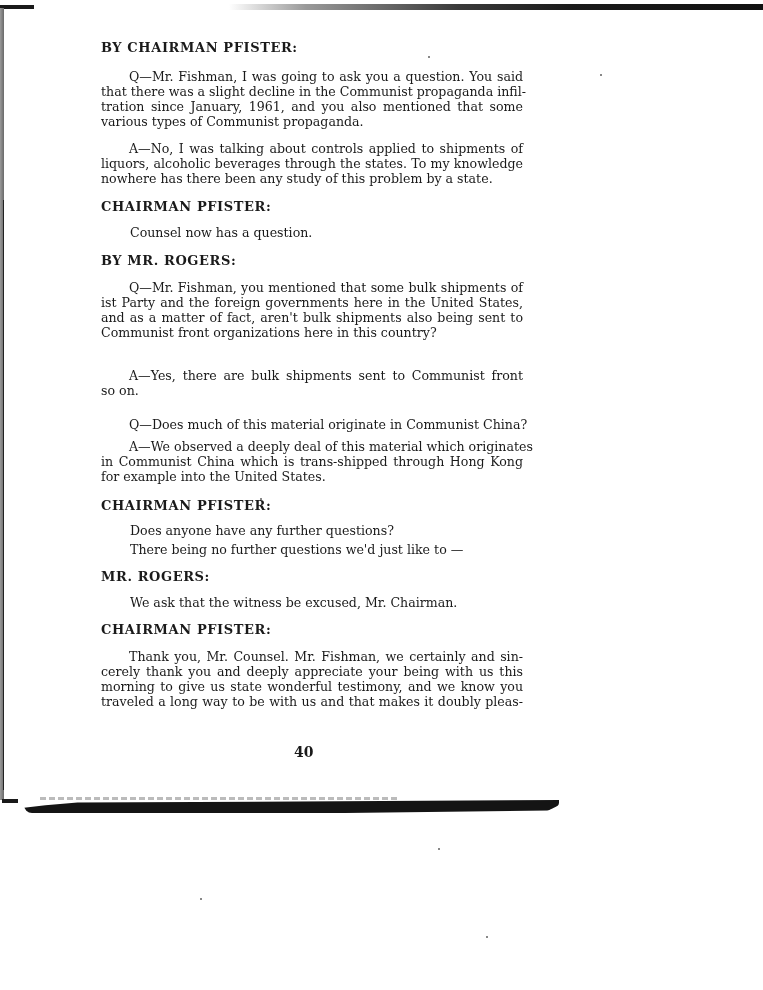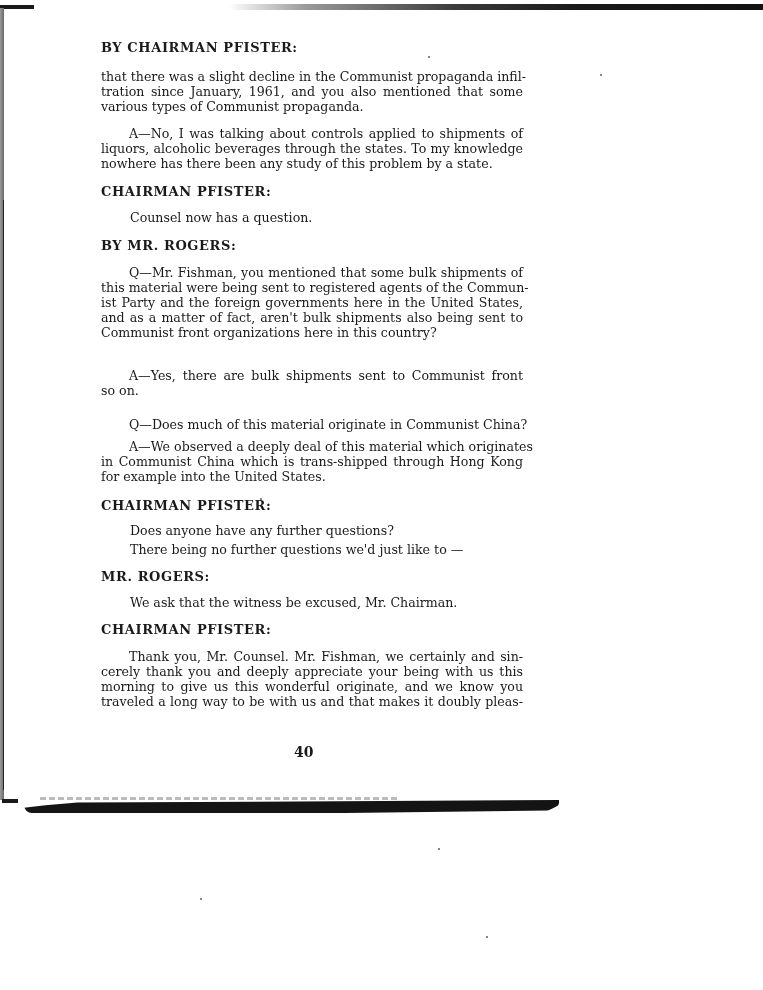--- a/index.html
+++ b/index.html
@@ -128,40 +128,40 @@
 <div class="speck" style="left:260px;top:498px;"></div>
 <div class="speck" style="left:438px;top:848px;"></div>
 <div class="speck" style="left:200px;top:898px;"></div>
 <div class="speck" style="left:486px;top:936px;"></div>
 
 <div class="page">
 
   <p class="speaker" style="margin-top:2px;">BY CHAIRMAN PFISTER:</p>
 
   <div class="para" style="margin-top:13px;">
+    <span class="line indent">Q—Mr. Fishman, I was going to ask you a question. You said</span>
     <span class="line">that there was a slight decline in the Communist propaganda infil-</span>
     <span class="line">tration since January, 1961, and you also mentioned that some</span>
     <span class="line last">various types of Communist propaganda.</span>
   </div>
 
   <div class="para" style="margin-top:12px;">
     <span class="line indent">A—No, I was talking about controls applied to shipments of</span>
     <span class="line">liquors, alcoholic beverages through the states. To my knowledge</span>
     <span class="line last">nowhere has there been any study of this problem by a state.</span>
   </div>
 
   <p class="speaker" style="margin-top:13px;">CHAIRMAN PFISTER:</p>
 
   <p class="plain-indent" style="margin-top:10px;">Counsel now has a question.</p>
 
   <p class="speaker" style="margin-top:13px;">BY MR. ROGERS:</p>
 
   <div class="para" style="margin-top:11px;">
     <span class="line indent">Q—Mr. Fishman, you mentioned that some bulk shipments of</span>
-    <span class="line">this material were being sent to registered agents of the Commun-</span>
     <span class="line">ist Party and the foreign governments here in the United States,</span>
     <span class="line">and as a matter of fact, aren't bulk shipments also being sent to</span>
     <span class="line last">Communist front organizations here in this country?</span>
   </div>
 
   <div class="para" style="margin-top:28px;">
     <span class="line indent">A—Yes, there are bulk shipments sent to Communist front</span>
     <span class="line last">so on.</span>
   </div>
 
@@ -183,18 +183,18 @@
 
   <p class="speaker" style="margin-top:12px;">MR. ROGERS:</p>
 
   <p class="plain-indent" style="margin-top:10px;">We ask that the witness be excused, Mr. Chairman.</p>
 
   <p class="speaker" style="margin-top:12px;">CHAIRMAN PFISTER:</p>
 
   <div class="para" style="margin-top:11px;">
     <span class="line indent">Thank you, Mr. Counsel. Mr. Fishman, we certainly and sin-</span>
     <span class="line">cerely thank you and deeply appreciate your being with us this</span>
-    <span class="line">morning to give us this wonderful originate, and we know you</span>
+    <span class="line">morning to give us state wonderful testimony, and we know you</span>
     <span class="line">traveled a long way to be with us and that makes it doubly pleas-</span>
   </div>
 </div>
 
 <div class="page-number">40</div>
 
 </body></html>

